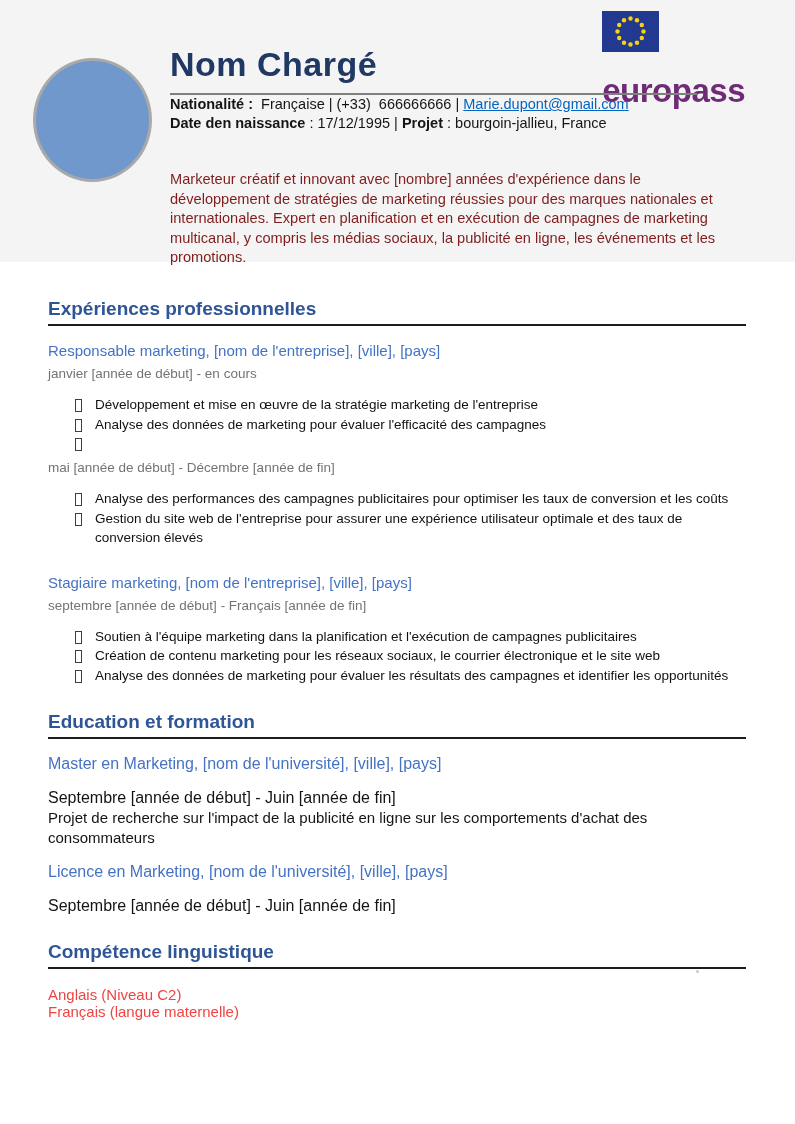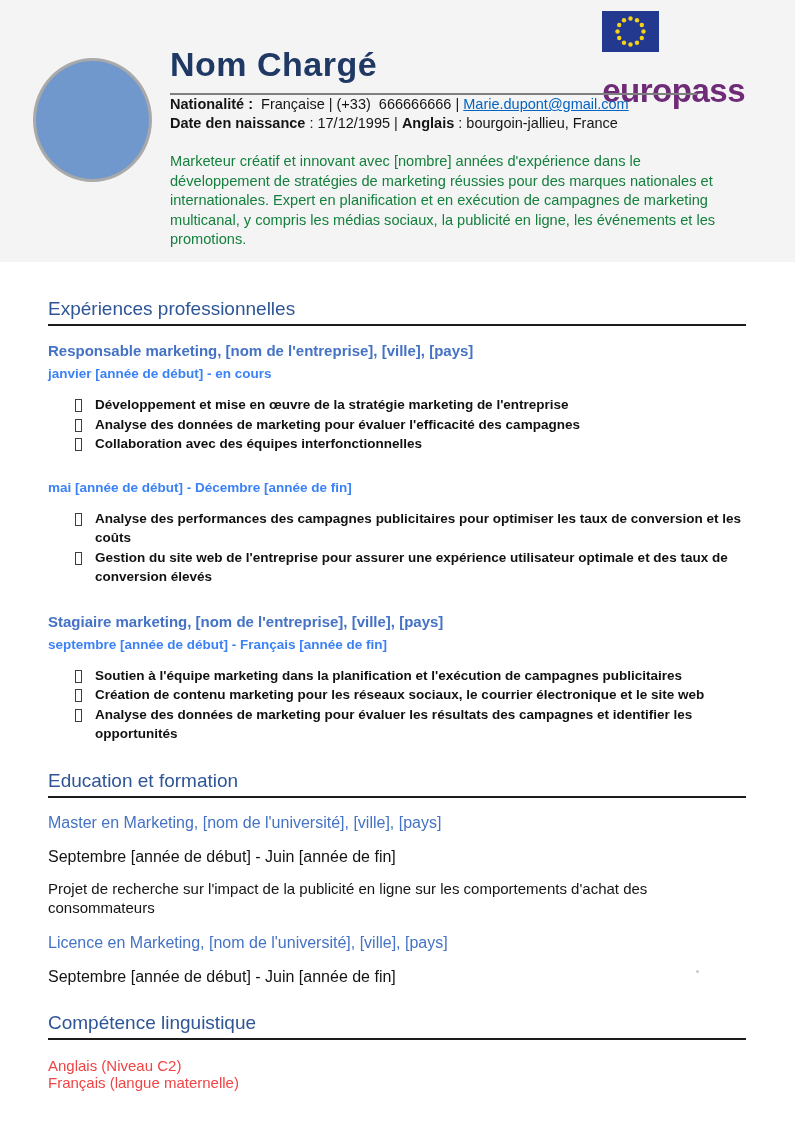--- a/index.html
+++ b/index.html
@@ -49,25 +49,25 @@
   }
   .contact {
     font-size: 14.5px;
     line-height: 19px;
     color: #151515;
     white-space: pre-wrap;
   }
   .contact .lbl { font-weight: bold; }
   .email-link { color: #0563c1; text-decoration: underline; cursor: pointer; }
   .summary {
-    margin-top: 19px;
+    margin-top: 37px;
     width: 566px;
     font-size: 14.6px;
     line-height: 19.5px;
-    color: #15803d;
+    color: #7f1d1d;
   }
 
   
   .logo {
     position: absolute;
     top: 11px; right: 50px;
     display: flex;
     align-items: flex-start;
     gap: 18px;
     flex-direction: column;
@@ -80,51 +80,51 @@
     color: #6f2b77;
     line-height: 41px;
   }
 
   
   .content { padding: 36px 49px 0 48px; }
   .section-heading {
     margin: 0;
     font-size: 19px;
     line-height: 22px;
-    font-weight: normal;
+    font-weight: bold;
     color: #2e5596;
     border-bottom: 2px solid #1c1c1c;
     padding-bottom: 4px;
   }
   .section { margin-top: 26px; }
 
   
-  .job { margin-top: 15px; font-weight: bold; }
+  .job { margin-top: 15px; }
   .job + .job { margin-top: 25px; }
   .job-title { font-size: 15px; line-height: 19px; color: #4472c4; }
-  .job-period { margin-top: 5px; font-size: 13.5px; line-height: 17px; color: #3b82f6; }
+  .job-period { margin-top: 5px; font-size: 13.5px; line-height: 17px; color: #737373; }
   .job-bullets { margin: 13px 0 0 0; padding: 0 0 0 47px; list-style: none; }
   .job-bullets li {
     position: relative;
     font-size: 13.5px;
     line-height: 19.5px;
     color: #111111;
   }
   .tofu {
     position: absolute;
     left: -20px; top: 4px;
     width: 5px; height: 11px;
     border: 1px solid #3d3d3d;
     display: inline-block;
   }
 
   
   .edu-title { margin-top: 15px; font-size: 16px; line-height: 20px; color: #4472c4; }
   .edu-period { margin-top: 14px; font-size: 16px; line-height: 19px; color: #141414; }
-  .edu-desc { margin-top: 13px; font-size: 15px; line-height: 19.5px; color: #141414; }
+  .edu-desc { margin-top: 1px; font-size: 15px; line-height: 19.5px; color: #141414; }
 
   
   .lang-list { margin-top: 17px; }
   .lang-line { font-size: 15px; line-height: 17px; color: #ef4444; }
 
   .stray-mark {
     position: absolute;
     left: 696px; top: 970px;
     width: 3px; height: 3px;
     border-radius: 50%;
@@ -159,39 +159,39 @@
       </svg>
       <span class="wordmark">europass</span>
     </div>
 
     <div class="header-main">
       <h1 class="name">Nom Chargé</h1>
       <div class="name-divider"></div>
 
       <div class="contact"><span class="lbl">Nationalité :</span><span>  Française | (+33)  666666666 | </span><a class="email-link">Marie.dupont@gmail.com</a></div>
 
-      <div class="contact" style="margin-top:0;"><span class="lbl">Date den naissance</span><span> : 17/12/1995 | </span><span class="lbl">Anglais</span><span> : bourgoin-jallieu, France</span></div>
+      <div class="contact" style="margin-top:0;"><span class="lbl">Date den naissance</span><span> : 17/12/1995 | </span><span class="lbl">Projet</span><span> : bourgoin-jallieu, France</span></div>
 
       <div class="summary">Marketeur créatif et innovant avec [nombre] années d'expérience dans le développement de stratégies de marketing réussies pour des marques nationales et internationales. Expert en planification et en exécution de campagnes de marketing multicanal, y compris les médias sociaux, la publicité en ligne, les événements et les promotions.</div>
     </div>
   </div>
 
   <div class="content">
 
     <div>
       <h2 class="section-heading">Expériences professionnelles</h2>
 
       <div class="job">
         <div class="job-title">Responsable marketing, [nom de l'entreprise], [ville], [pays]</div>
         <div class="job-period">janvier [année de début] - en cours</div>
         <ul class="job-bullets">
           <li><span class="tofu"></span><span>Développement et mise en œuvre de la stratégie marketing de l'entreprise</span></li>
           <li><span class="tofu"></span></li>
           <li><span class="tofu"></span><span>Analyse des données de marketing pour évaluer l'efficacité des campagnes</span></li>
-          <li><span class="tofu"></span><span>Collaboration avec des équipes interfonctionnelles</span></li>
+          <li><span class="tofu"></span></li>
         </ul>
       </div>
 
       <div class="job">
         <div class="job-period">mai [année de début] - Décembre [année de fin]</div>
         <ul class="job-bullets">
           <li><span class="tofu"></span></li>
           <li><span class="tofu"></span><span>Analyse des performances des campagnes publicitaires pour optimiser les taux de conversion et les coûts</span></li>
           <li><span class="tofu"></span><span>Gestion du site web de l'entreprise pour assurer une expérience utilisateur optimale et des taux de conversion élevés</span></li>
         </ul>

